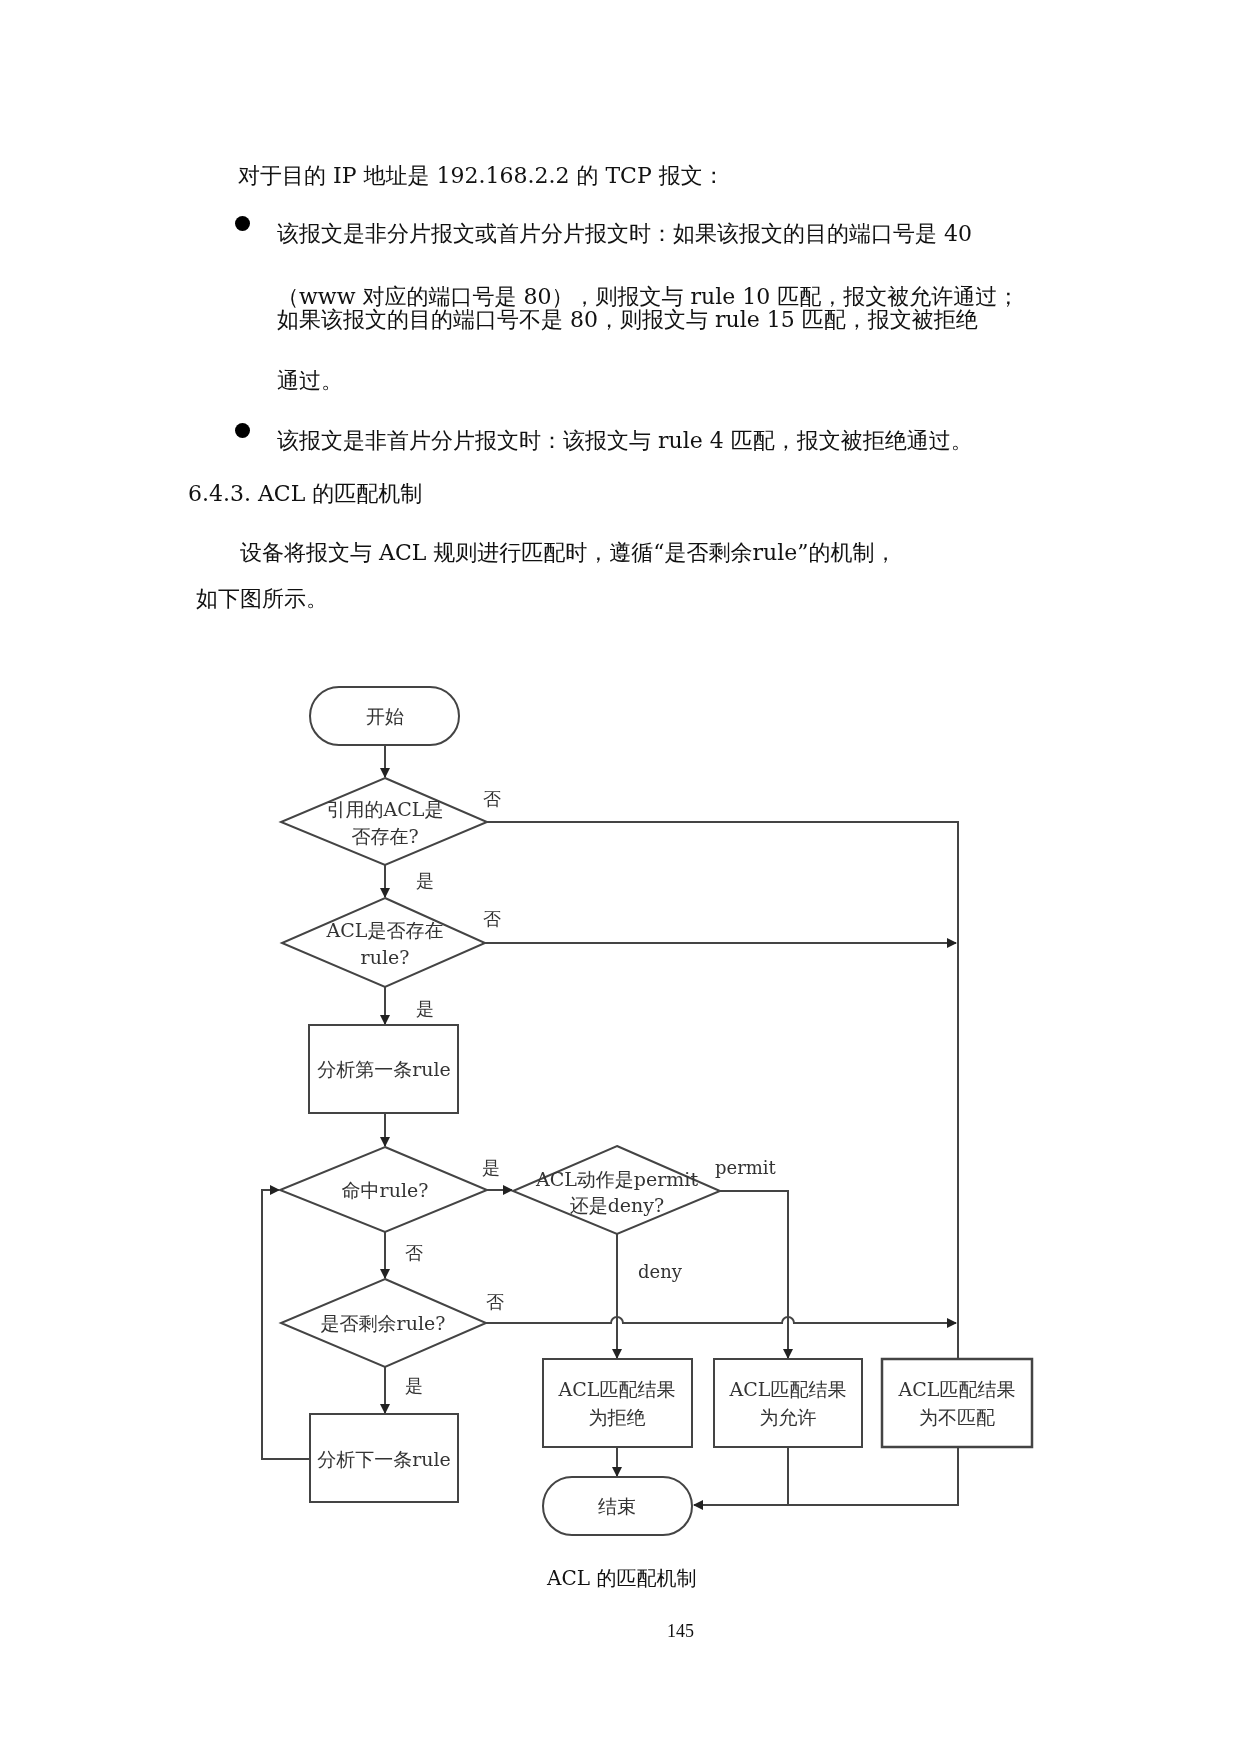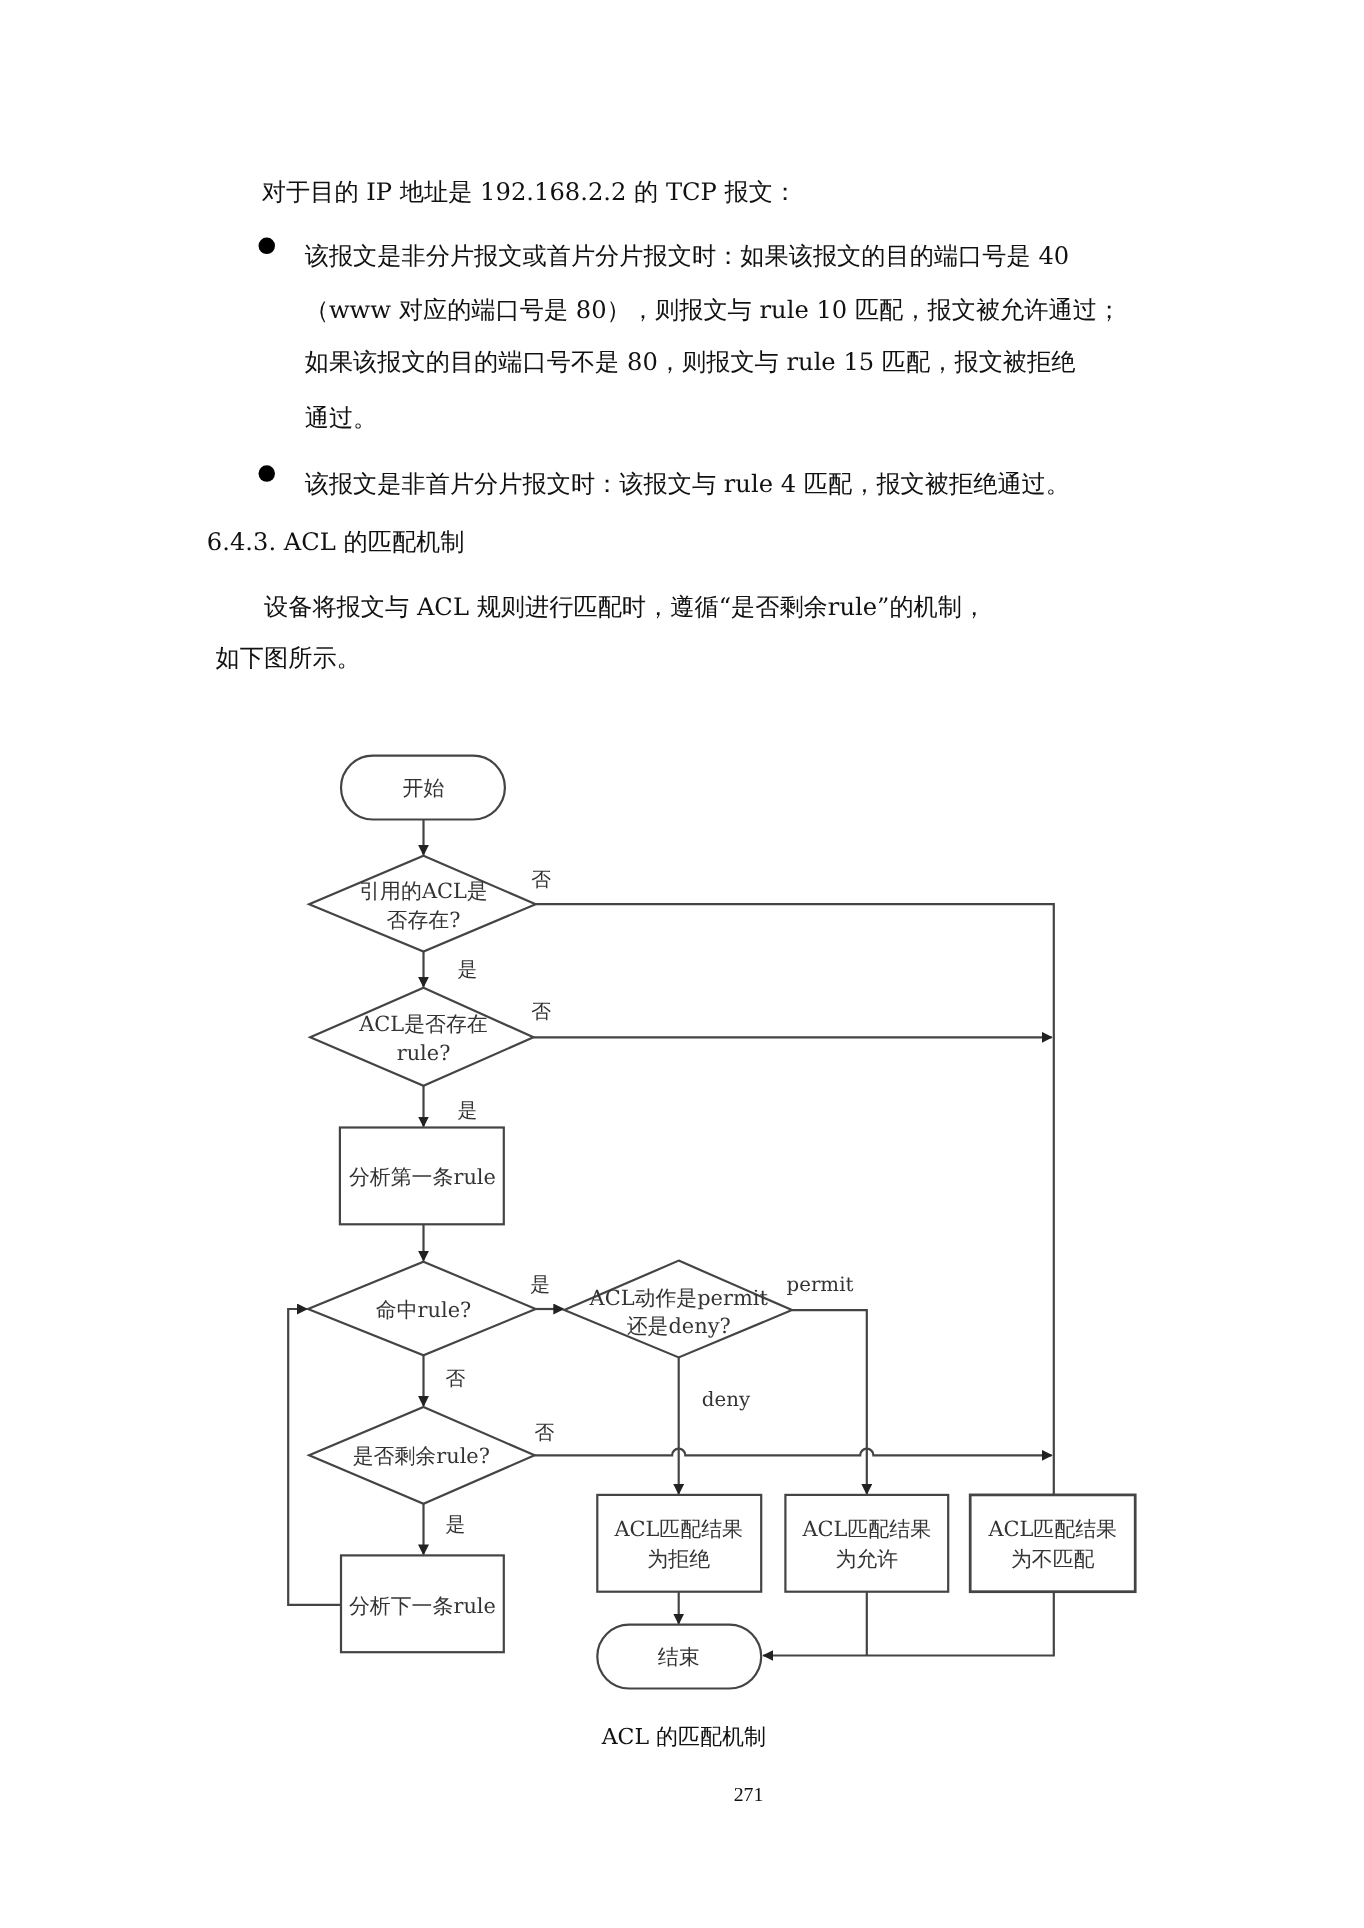--- a/index.html
+++ b/index.html
@@ -15,22 +15,22 @@
   .caption { position: absolute; font-size: 20px; text-align: right; }
   .pageno { position: absolute; font-size: 18px; font-family: "Liberation Serif", serif; }
 </style>
 </head>
 <body>
 
 <div class="t" style="left:238px; top:151px;">对于目的 IP 地址是 192.168.2.2 的 TCP 报文：</div>
 
 <div class="bullet" style="left:235px; top:216px;"></div>
 <div class="t" style="left:277px; top:209px;">该报文是非分片报文或首片分片报文时：如果该报文的目的端口号是 40</div>
-<div class="t" style="left:277px; top:258px;text-align:right;">（www 对应的端口号是 80），则报文与 rule 10 匹配，报文被允许通过；</div>
-<div class="t" style="left:277px; top:305px;">如果该报文的目的端口号不是 80，则报文与 rule 15 匹配，报文被拒绝</div>
+<div class="t" style="left:277px; top:272px;text-align:right;">（www 对应的端口号是 80），则报文与 rule 10 匹配，报文被允许通过；</div>
+<div class="t" style="left:277px; top:295px;">如果该报文的目的端口号不是 80，则报文与 rule 15 匹配，报文被拒绝</div>
 <div class="t" style="left:277px; top:356px;">通过。</div>
 
 <div class="bullet" style="left:235px; top:423px;"></div>
 <div class="t" style="left:277px; top:416px;">该报文是非首片分片报文时：该报文与 rule 4 匹配，报文被拒绝通过。</div>
 
 <div class="t" style="left:188px; top:469px;">6.4.3.  ACL 的匹配机制</div>
 
 <div class="t" style="left:240px; top:528px;">设备将报文与 ACL 规则进行匹配时，遵循“是否剩余rule”的机制，</div>
 <div class="t" style="left:196px; top:574px;">如下图所示。</div>
 
@@ -149,13 +149,13 @@
     <text class="lbl" x="482" y="1174">是</text>
     <text class="lbl" x="715" y="1174">permit</text>
     <text class="lbl" x="638" y="1278">deny</text>
     <text class="lbl" x="405" y="1259">否</text>
     <text class="lbl" x="486" y="1308">否</text>
     <text class="lbl" x="405" y="1392">是</text>
   </g>
 </svg>
 
 <div class="caption" style="left:547px; top:1565px;">ACL 的匹配机制</div>
-<div class="pageno" style="left:667px; top:1621px;">271</div>
+<div class="pageno" style="left:667px; top:1621px;">145</div>
 
 </body></html>

